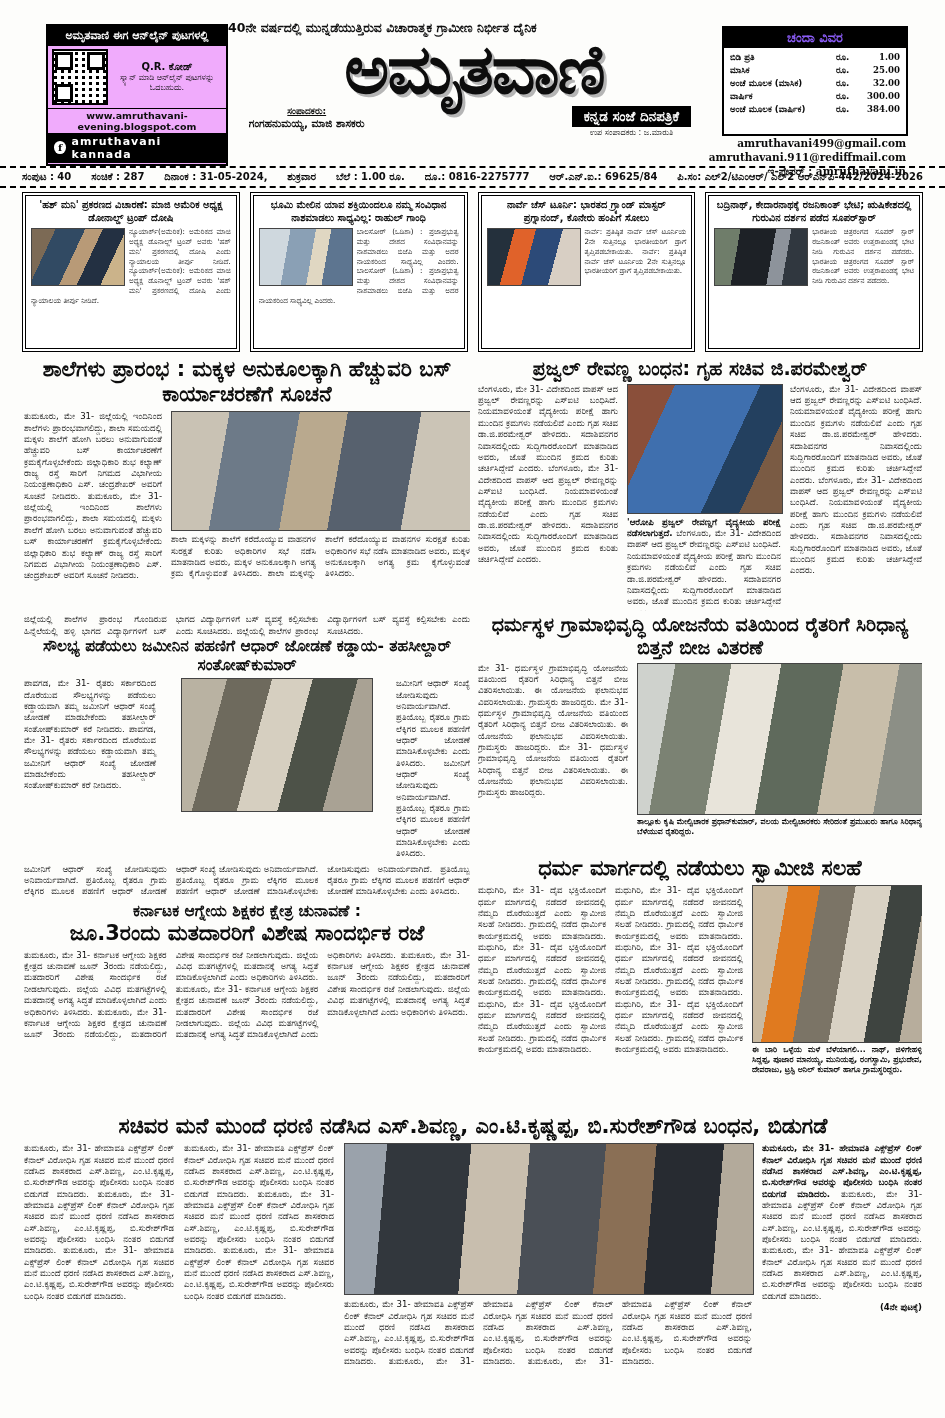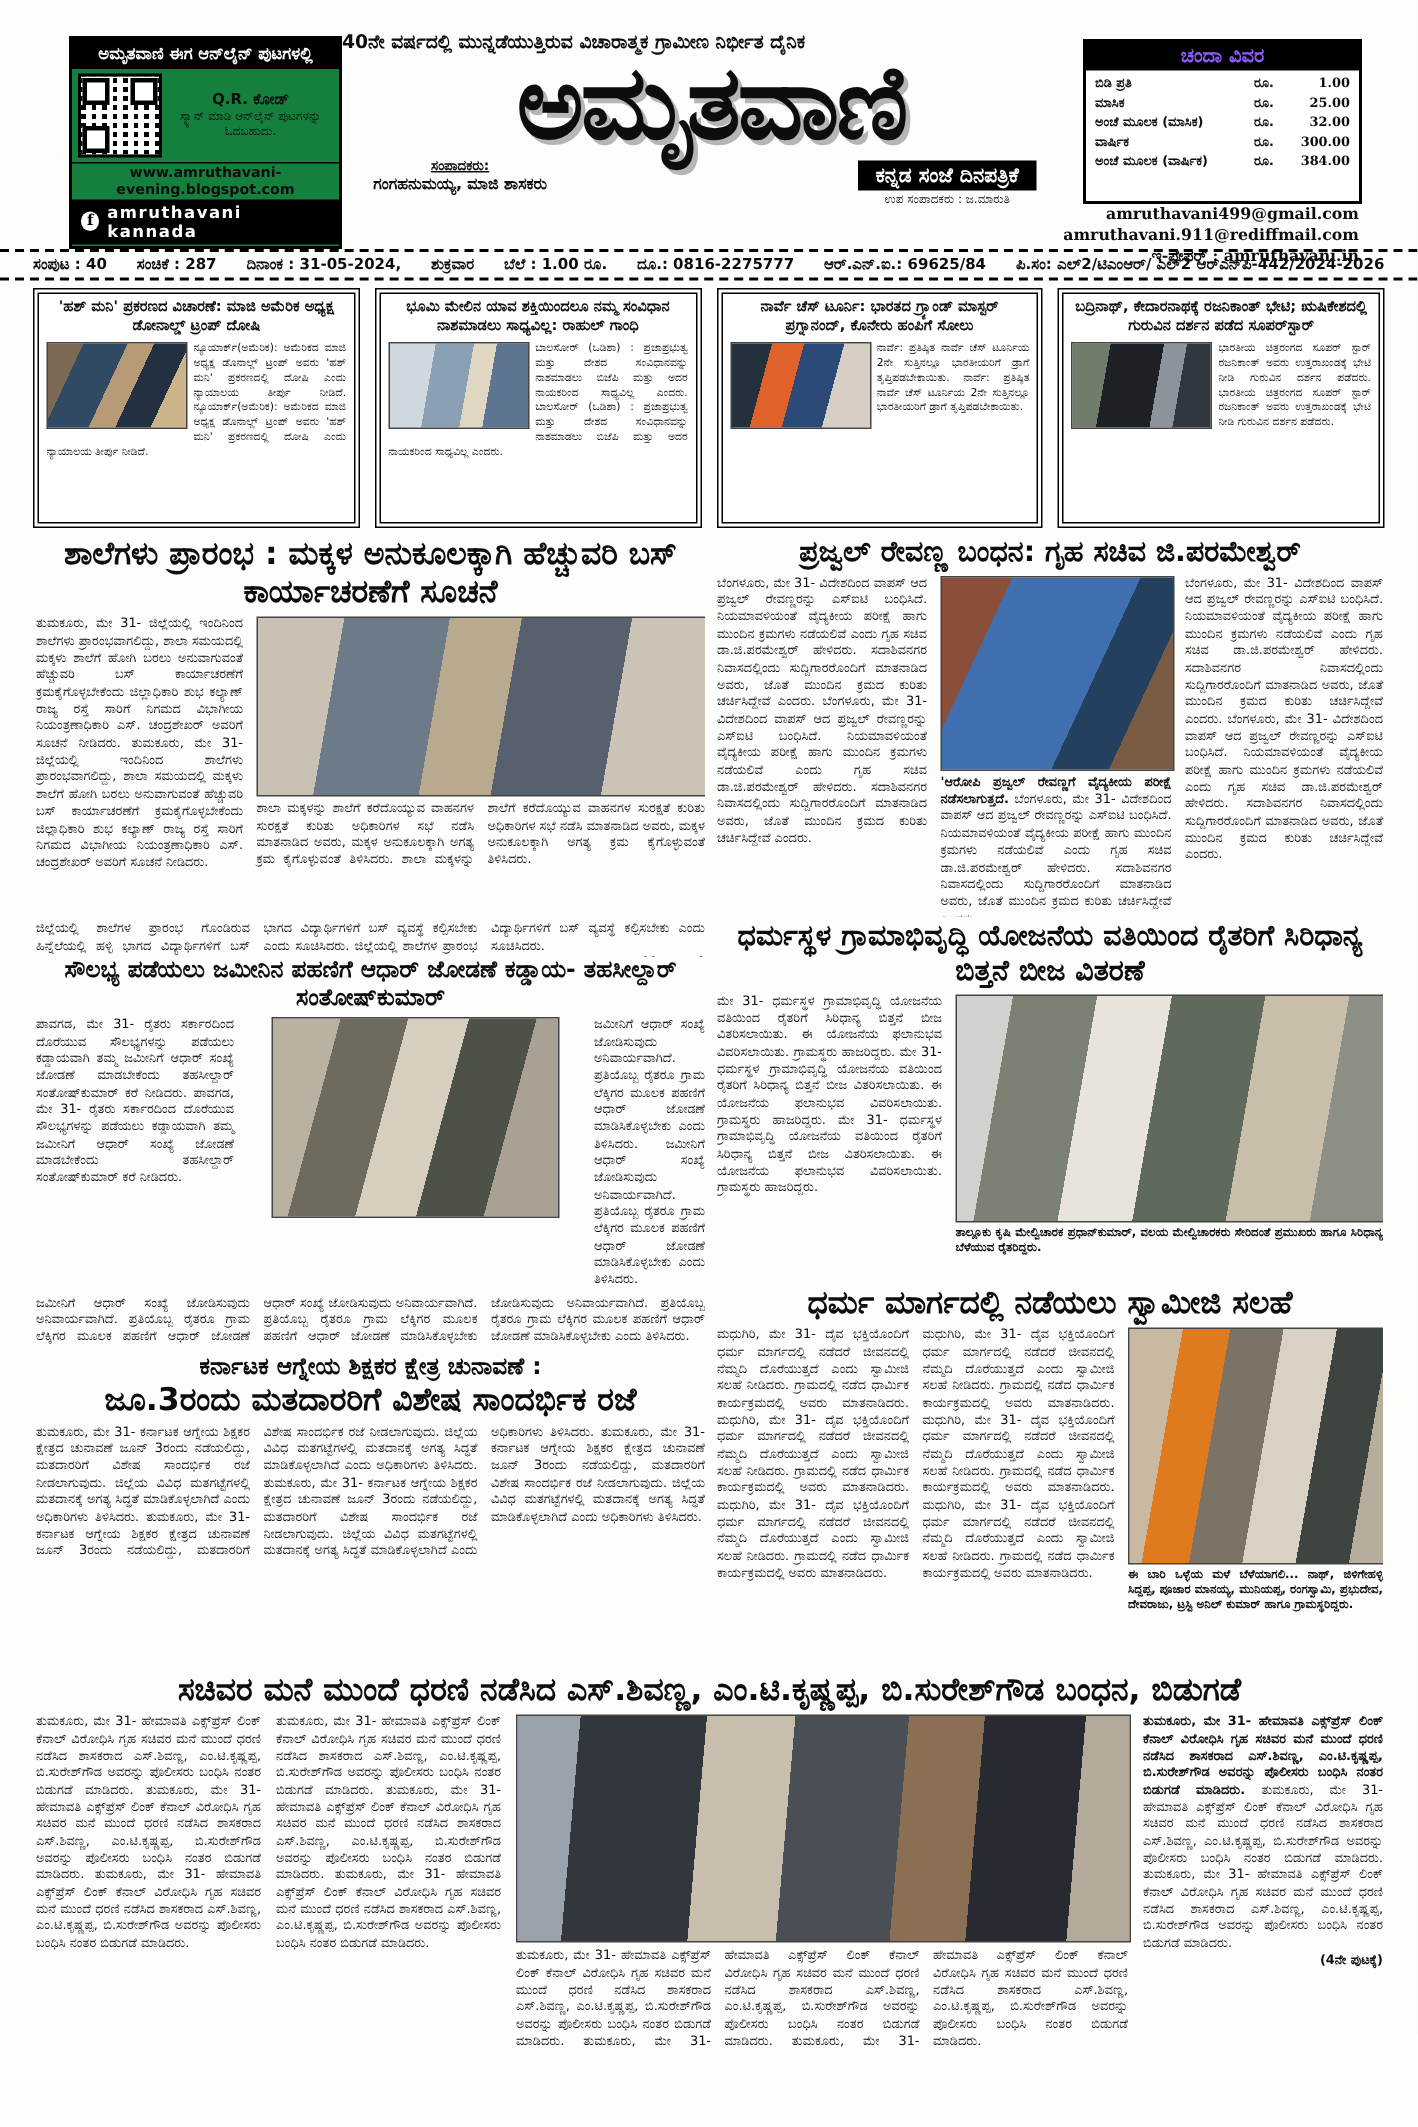--- a/index.html
+++ b/index.html
@@ -5,21 +5,21 @@
   html,body{margin:0;padding:0}
   body{width:945px;height:1418px;position:relative;background:#f2f2ee;overflow:hidden;
        font-family:"DejaVu Sans",sans-serif;color:#0d0d0d}
   .page{position:absolute;inset:0;background:#fdfdfb}
   .abs{position:absolute}
   .b{font-weight:700}
   .ctr{text-align:center}
   .j{text-align:justify;text-justify:inter-word}
   .u{text-decoration:underline}
   
-  .online-box{left:46px;top:24px;width:178px;height:138px;border:2px solid #000;background:#15803d}
+  .online-box{left:46px;top:24px;width:178px;height:138px;border:2px solid #000;background:#f0abfc}
   .online-title{background:#000;color:#fff;font-size:11px;line-height:1.25;padding:3px 2px}
   .online-mid{display:flex;gap:4px;padding:3px 4px;align-items:center}
   .qr{width:52px;height:52px;border:2px solid #000;position:relative;flex:0 0 auto;
       background:
         repeating-linear-gradient(0deg,#000 0 3px,#fff 3px 6px),
         repeating-linear-gradient(90deg,#000 0 3px,#fff 3px 7px);
       background-blend-mode:lighten}
   .qr i{position:absolute;width:12px;height:12px;border:3px solid #000;background:#fff}
   .qr i:nth-child(1){left:1px;top:1px}.qr i:nth-child(2){right:1px;top:1px}.qr i:nth-child(3){left:1px;bottom:1px}
   .qr-note{font-size:8px;line-height:1.3;text-align:center;flex:1}

